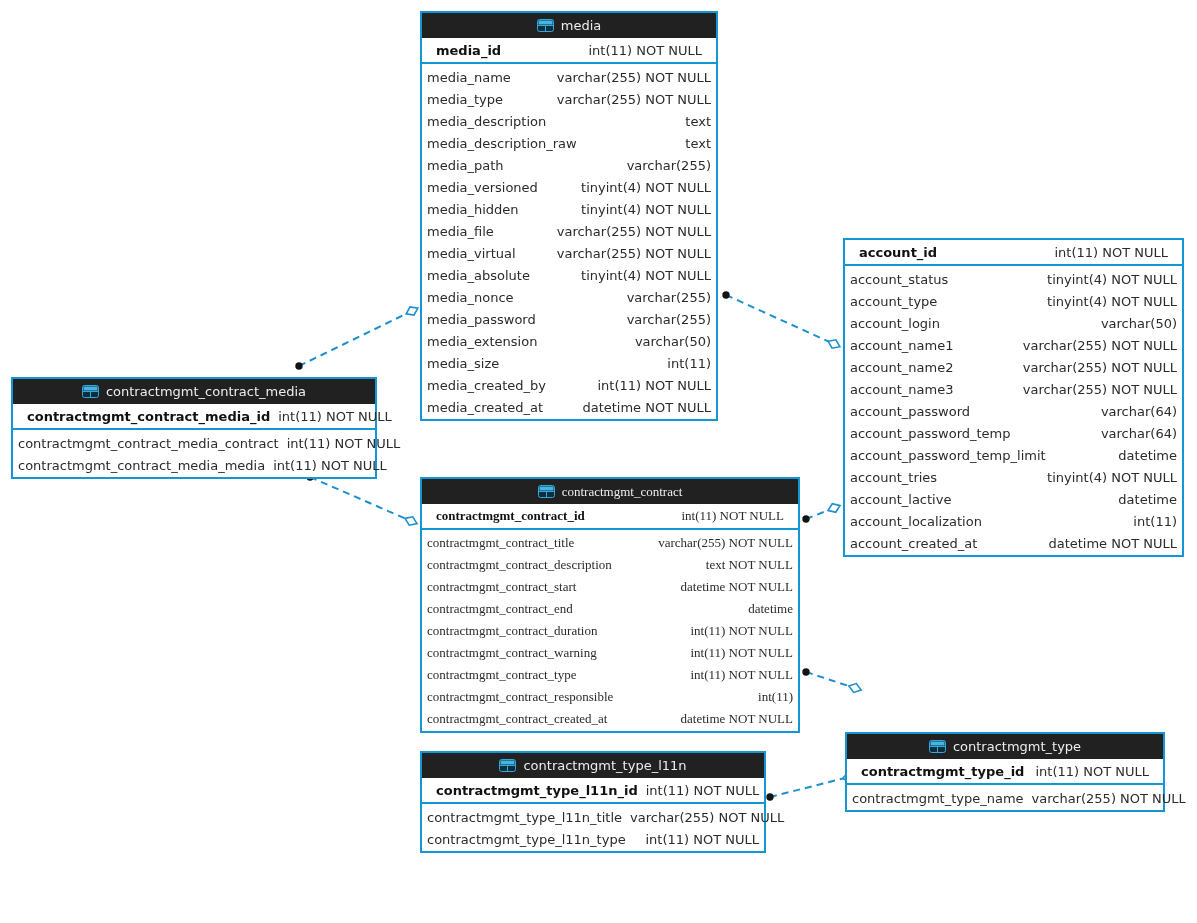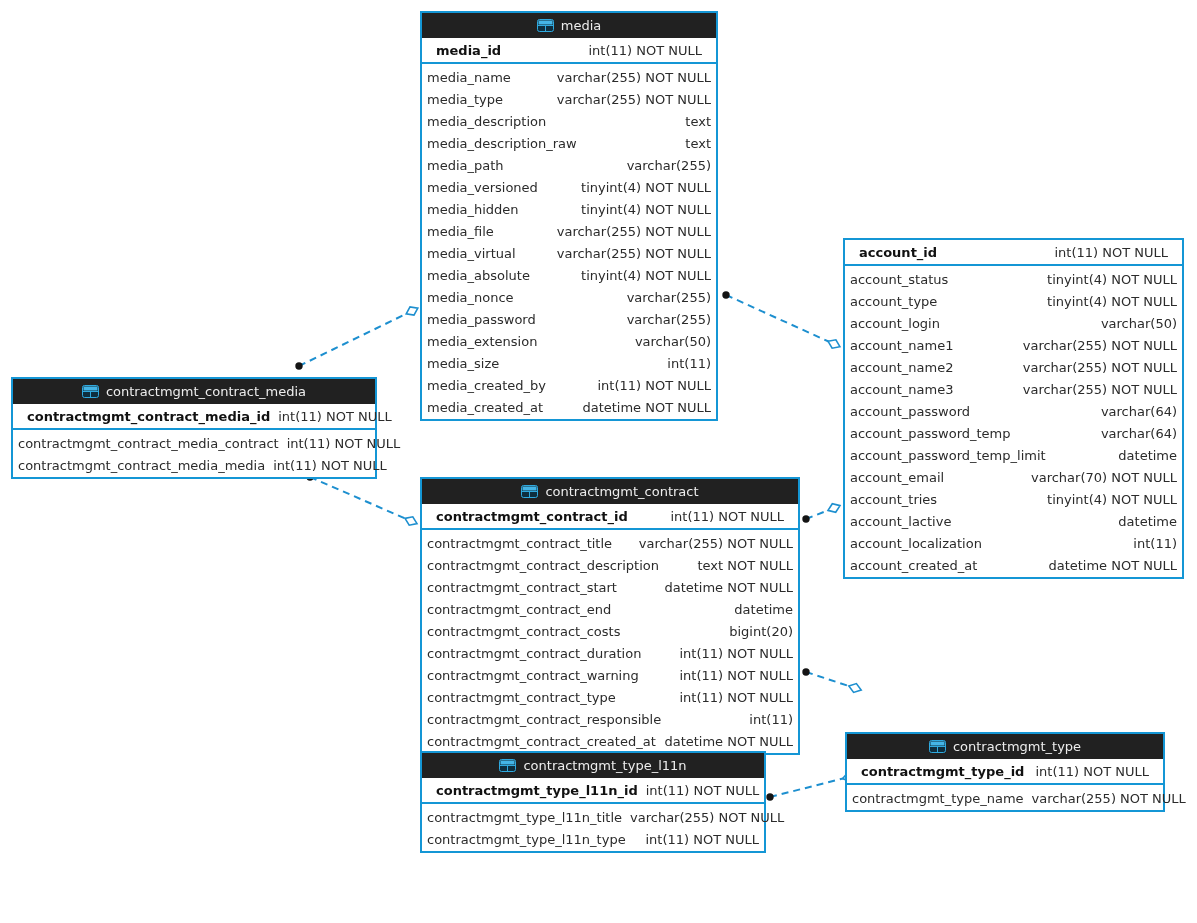--- a/index.html
+++ b/index.html
@@ -227,43 +227,39 @@
         </div>
         <div class="row">
           <span class="col-name">account_password_temp</span>
           <span class="col-type">varchar(64)</span>
         </div>
         <div class="row">
           <span class="col-name">account_password_temp_limit</span>
           <span class="col-type">datetime</span>
         </div>
         <div class="row">
-          <span class="col-name">account_email</span>
-          <span class="col-type">varchar(70) NOT NULL</span>
-        </div>
-        <div class="row">
           <span class="col-name">account_tries</span>
           <span class="col-type">tinyint(4) NOT NULL</span>
         </div>
         <div class="row">
           <span class="col-name">account_lactive</span>
           <span class="col-type">datetime</span>
         </div>
         <div class="row">
           <span class="col-name">account_localization</span>
           <span class="col-type">int(11)</span>
         </div>
         <div class="row">
           <span class="col-name">account_created_at</span>
           <span class="col-type">datetime NOT NULL</span>
         </div>
       </div>
   </div>
 
-  <div class="db-table" style="left:420px;top:477px;width:380px;">
+  <div class="db-table" style="left:420px;top:477px;width:380px;font-family:Liberation Serif, serif;">
     <div class="db-header">
       <span class="tbl-icon">
         <svg width="17" height="13" viewBox="0 0 17 13">
             <rect x="0.5" y="0.5" width="16" height="12" rx="2" fill="#0e2e3e" stroke="#2fa9de"></rect>
             <rect x="1.5" y="1.5" width="14" height="4" fill="#45b5e6"></rect>
             <line x1="8.5" y1="6" x2="8.5" y2="12" stroke="#2fa9de"></line>
             <line x1="1" y1="6.5" x2="16" y2="6.5" stroke="#2fa9de"></line>
           </svg>
       </span>
       <span class="tbl-title">contractmgmt_contract</span>
@@ -283,24 +279,20 @@
         </div>
         <div class="row">
           <span class="col-name">contractmgmt_contract_start</span>
           <span class="col-type">datetime NOT NULL</span>
         </div>
         <div class="row">
           <span class="col-name">contractmgmt_contract_end</span>
           <span class="col-type">datetime</span>
         </div>
         <div class="row">
-          <span class="col-name">contractmgmt_contract_costs</span>
-          <span class="col-type">bigint(20)</span>
-        </div>
-        <div class="row">
           <span class="col-name">contractmgmt_contract_duration</span>
           <span class="col-type">int(11) NOT NULL</span>
         </div>
         <div class="row">
           <span class="col-name">contractmgmt_contract_warning</span>
           <span class="col-type">int(11) NOT NULL</span>
         </div>
         <div class="row">
           <span class="col-name">contractmgmt_contract_type</span>
           <span class="col-type">int(11) NOT NULL</span>

